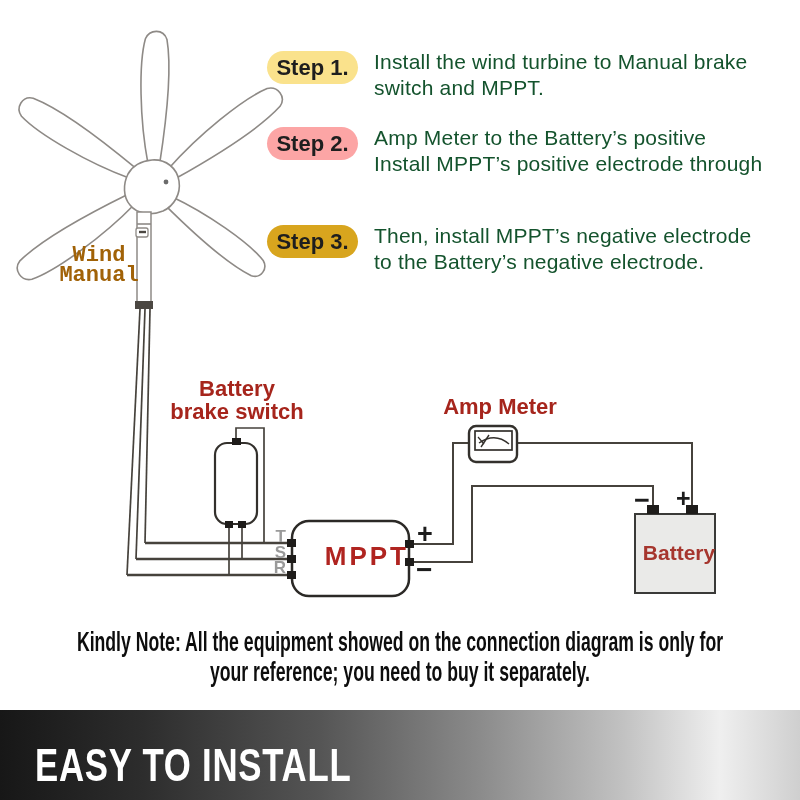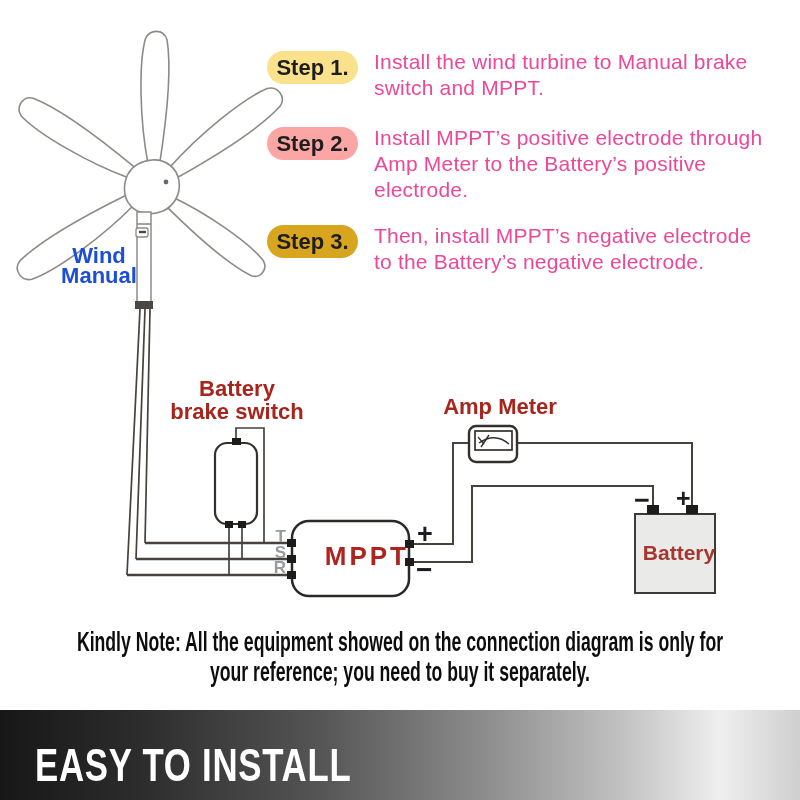--- a/index.html
+++ b/index.html
@@ -14,29 +14,29 @@
   .pill {
     position:absolute; left:267px; width:91px; height:33px; border-radius:17px;
     display:flex; align-items:center; justify-content:center;
     font-size:22px; font-weight:bold; color:#1e1e1e;
   }
   .pill1 { top:51px;  background:#FAE28C; }
   .pill2 { top:127px; background:#fca5a5; }
   .pill3 { top:225px; background:#D8A51E; }
   .step-text {
     position:absolute; left:374px; font-size:21px; line-height:26px;
-    color:#ec4899; letter-spacing:0.2px;
+    color:#14532d; letter-spacing:0.2px;
   }
   .step-text div { white-space:nowrap; }
   .st1 { top:49px; } .st2 { top:125px; } .st3 { top:223px; }
 
   
   .red-label { position:absolute; text-align:center; color:#A6251C; }
   .wind-label { left:38px; top:246px; width:122px; font-size:22px; font-weight:bold;
-                line-height:20px; color:#1d4ed8; }
+                line-height:20px; color:#a16207;font-family:Liberation Mono, monospace; }
   .brake-label { left:157px; top:377px; width:160px; font-size:22px; line-height:23px; font-weight:600; }
   .ampmeter-label { left:430px; top:394px; width:140px; font-size:22px; font-weight:600; white-space:nowrap; }
   .mppt-label { left:292px; top:541px; width:117px; font-size:26px; font-weight:bold;
                 letter-spacing:3px; color:#B02420;text-align:right; }
   .battery-label { left:635px; top:541px; width:88px; font-size:21px; font-weight:600; color:#A6362E; }
 
   
   .tsr { position:absolute; width:18px; text-align:right; font-size:17px; line-height:17px;
          color:#9a9a9a; font-weight:600; }
   .tsr-t { left:268px; top:528px; } .tsr-s { left:268px; top:544px; } .tsr-r { left:268px; top:559px; }
@@ -155,23 +155,22 @@
   </div>
   <div class="step-text st1">
     <div>Install the wind turbine to Manual brake</div>
     <div>switch and MPPT.</div>
   </div>
 
   <div class="pill pill2">
     <span>Step 2.</span>
   </div>
   <div class="step-text st2">
+    <div>Amp Meter to the Battery’s positive</div>
     <div>Install MPPT’s positive electrode through</div>
-    <div>Amp Meter to the Battery’s positive</div>
-    <div>electrode.</div>
   </div>
 
   <div class="pill pill3">
     <span>Step 3.</span>
   </div>
   <div class="step-text st3">
     <div>Then, install MPPT’s negative electrode</div>
     <div>to the Battery’s negative electrode.</div>
   </div>
 

